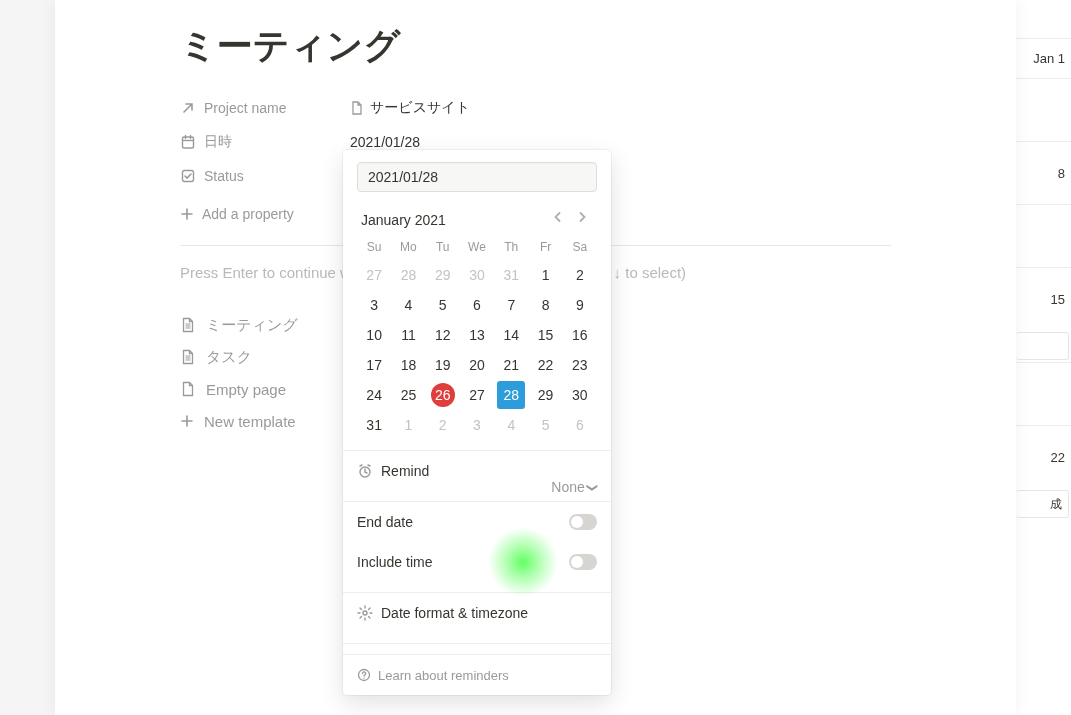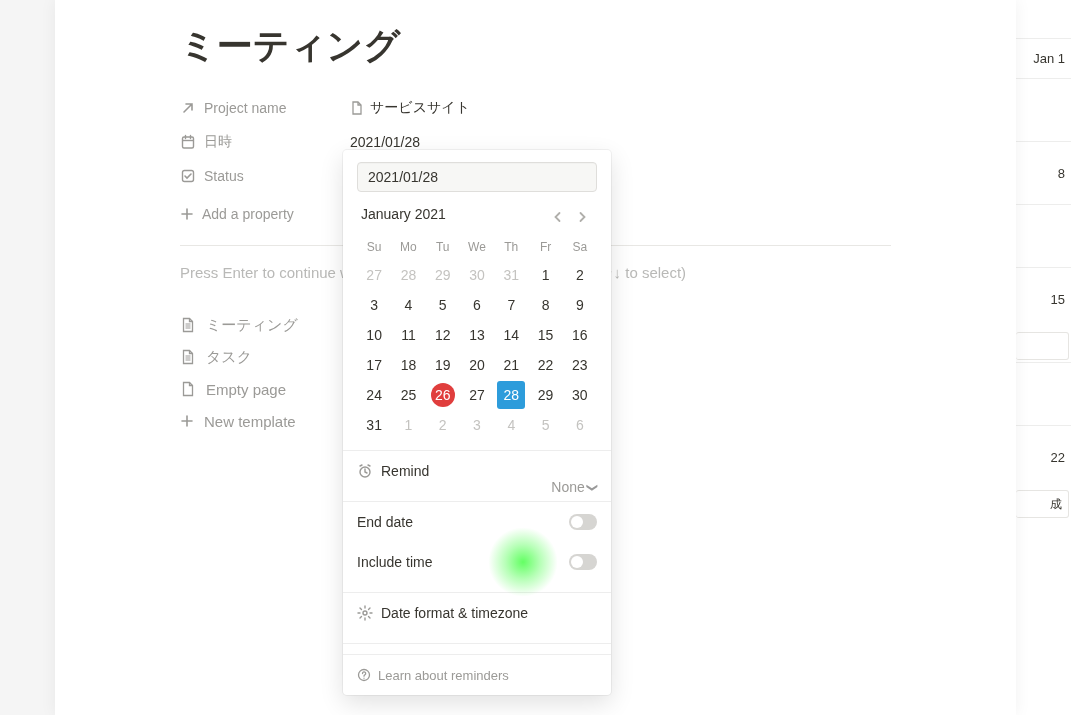--- a/index.html
+++ b/index.html
@@ -27,21 +27,21 @@
   .prop-icon{display:inline-flex;color:var(--gray-text);}
   .add-prop{display:flex;align-items:center;gap:8px;color:var(--gray-text);font-size:14px;height:34px;margin-top:4px;}
   .divider{height:1px;background:var(--border);margin:14px 0 18px 0;}
   .prompt{color:#b9b9b7;font-size:15px;}
   .templates{margin-top:28px;}
   .tmpl{display:flex;align-items:center;gap:10px;color:var(--gray-text);font-size:15px;height:32px;}
   
   .popover{position:absolute;left:343px;top:150px;width:268px;background:#fff;border-radius:4px;box-shadow:0 8px 24px rgba(0,0,0,.12),0 0 0 1px rgba(15,15,15,.05);}
   .popover-pad{padding:12px 14px 0 14px;}
   .date-input{width:100%;height:30px;border:1px solid #dfdedb;background:#f7f7f5;border-radius:4px;font-size:14px;padding:0 10px;color:#37352f;outline:none;box-shadow:inset 0 1px 0 rgba(0,0,0,.02);}
-  .cal-header{display:flex;align-items:flex-start;justify-content:space-between;margin-top:14px;padding:0 4px;}
+  .cal-header{display:flex;align-items:flex-end;justify-content:space-between;margin-top:14px;padding:0 4px;}
   .cal-title{font-size:14px;font-weight:500;color:var(--gray-dark);}
   .cal-nav{display:flex;gap:2px;}
   .cal-arrow{width:22px;height:22px;display:flex;align-items:center;justify-content:center;color:#b0afab;cursor:pointer;border-radius:3px;}
   .dow-row,.cal-row{display:grid;grid-template-columns:repeat(7,1fr);text-align:center;}
   .dow-row{margin-top:12px;color:var(--gray-text);font-size:12px;}
   .cal-body{margin-top:6px;}
   .cal-row{height:30px;align-items:center;font-size:14px;}
   .cal-cell{color:var(--gray-dark);display:flex;align-items:center;justify-content:center;}
   .cal-cell.outside{color:#c4c3c0;}
   .cal-cell .num{width:24px;height:24px;line-height:24px;border-radius:50%;display:flex;align-items:center;justify-content:center;}

